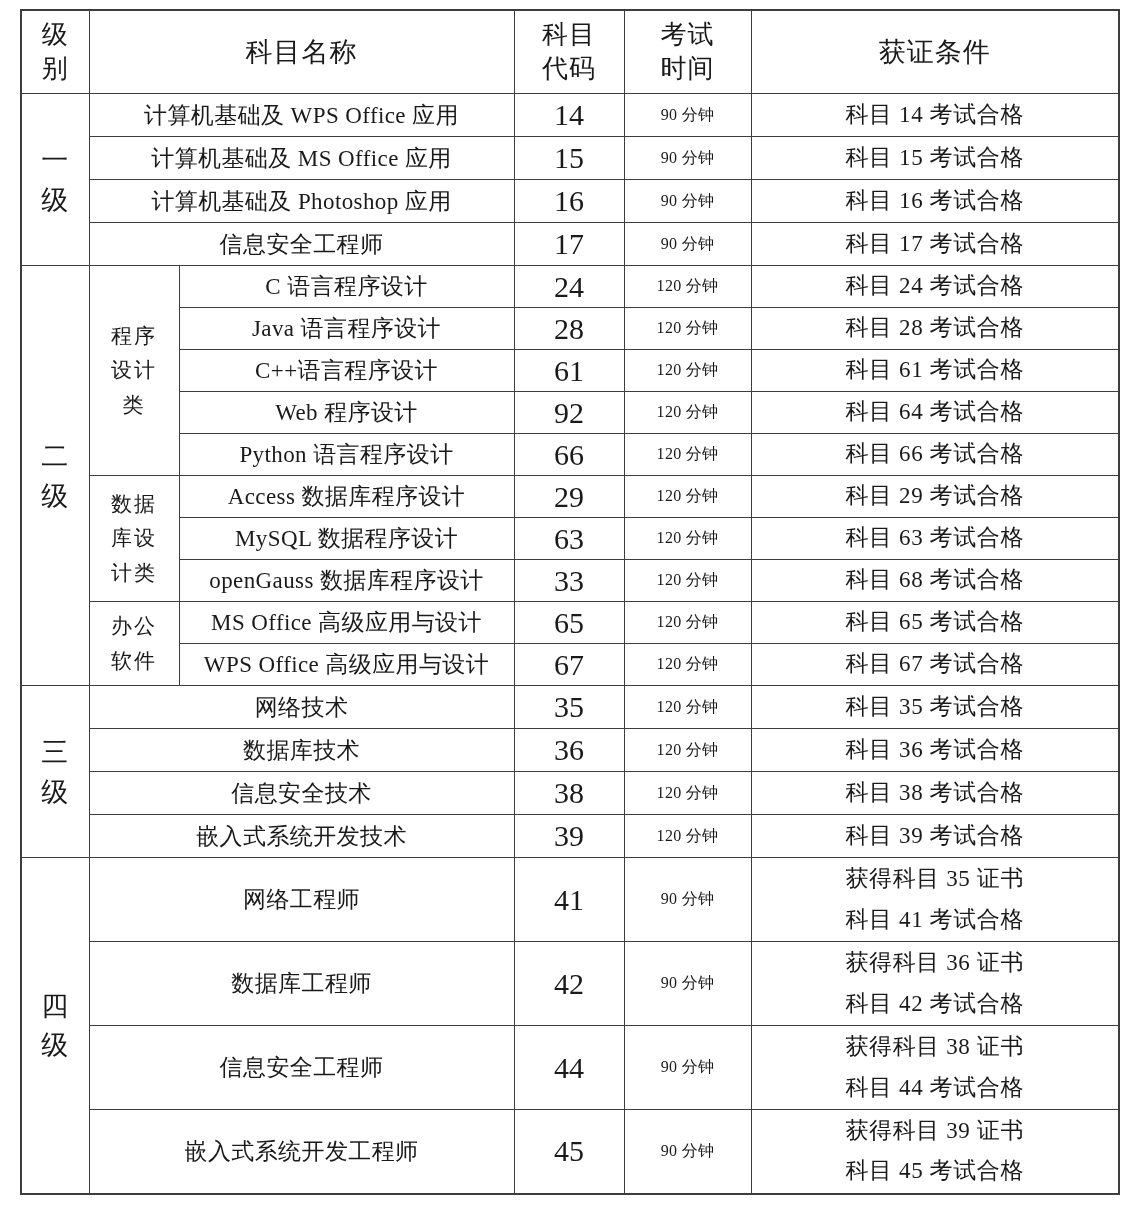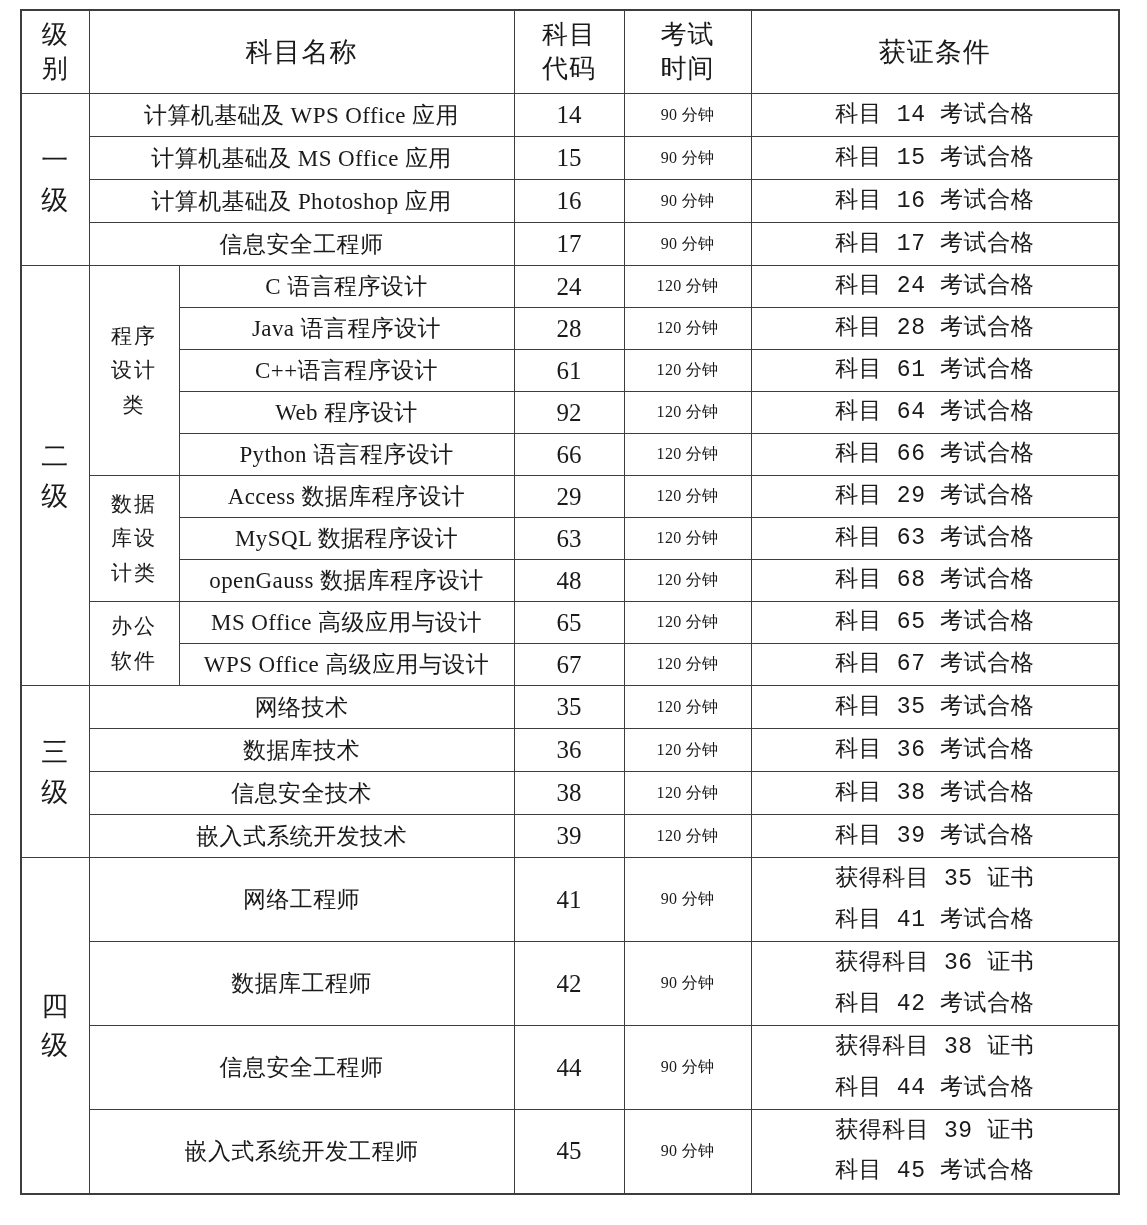--- a/index.html
+++ b/index.html
@@ -84,33 +84,33 @@
   .row-h42 { height: 42px; }
   .row-h84 { height: 84px; }
 
   .subject {
     font-size: 23px;
     letter-spacing: 0.4px;
     white-space: nowrap;
     margin-left: 10px;
   }
   .code {
-    font-size: 25px;
+    font-size: 30px;
   }
   .duration {
     font-size: 16px;
     letter-spacing: 0.3px;
     white-space: nowrap;
   }
   .condition {
     font-size: 23px;
     letter-spacing: 0.6px;
     white-space: nowrap;
   }
-  .condition .line { display: block; line-height: 1.75; font-family: Liberation Mono, monospace; }
+  .condition .line { display: block; line-height: 1.75; }
 
   
   col.c-level   { width: 68px; }
   col.c-subcat  { width: 90px; }
   col.c-subject { width: 335px; }
   col.c-code    { width: 110px; }
   col.c-time    { width: 127px; }
   col.c-cond    { width: 368px; }
 </style>
 </head>
@@ -246,21 +246,21 @@
         <tr class="row-h42">
           <td class="subject">MySQL 数据程序设计</td>
           <td class="code">63</td>
           <td class="duration">120 分钟</td>
           <td class="condition">
             <span class="line">科目 63 考试合格</span>
           </td>
         </tr>
         <tr class="row-h42">
           <td class="subject">openGauss 数据库程序设计</td>
-          <td class="code">48</td>
+          <td class="code">33</td>
           <td class="duration">120 分钟</td>
           <td class="condition">
             <span class="line">科目 68 考试合格</span>
           </td>
         </tr>
         <tr class="row-h42">
           <td class="subcat" rowspan="2">
             <span>办公</span>
             <span>软件</span>
           </td>

